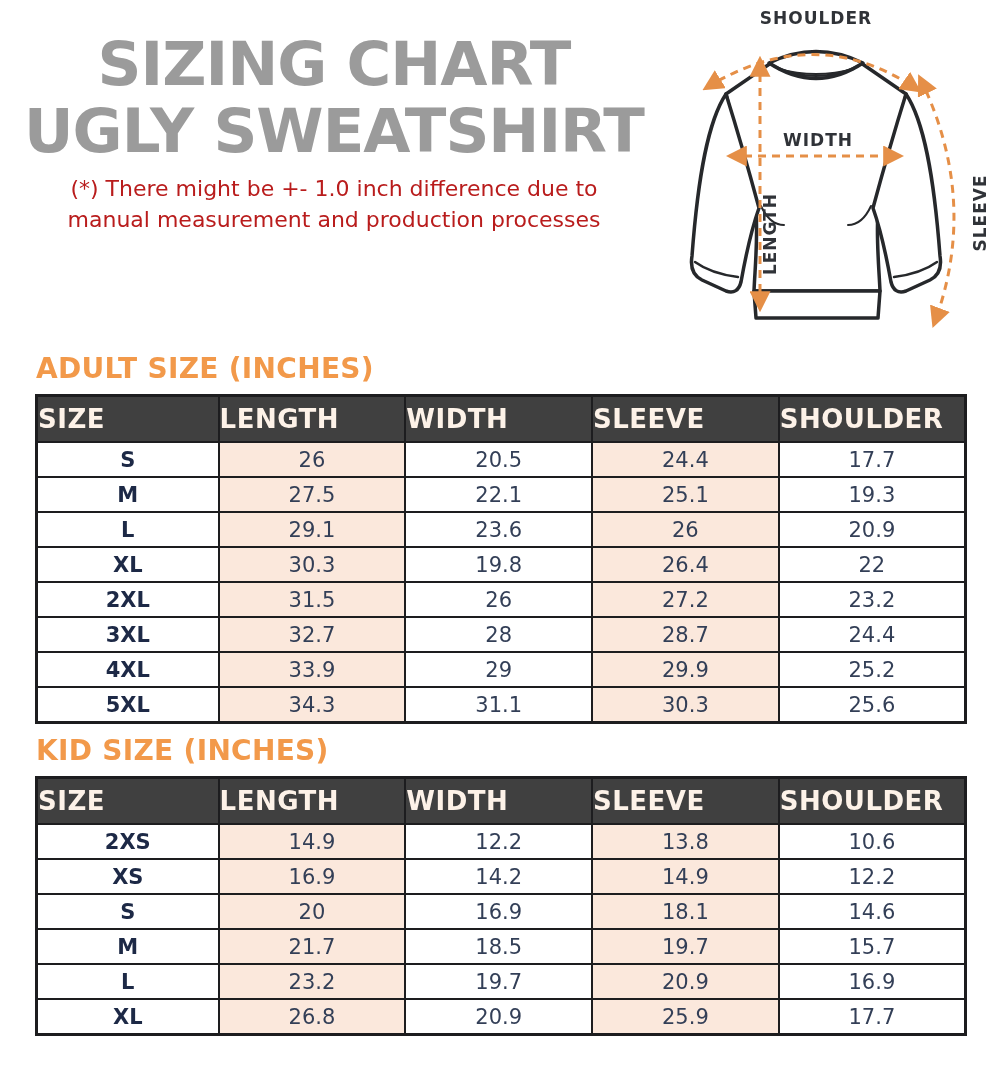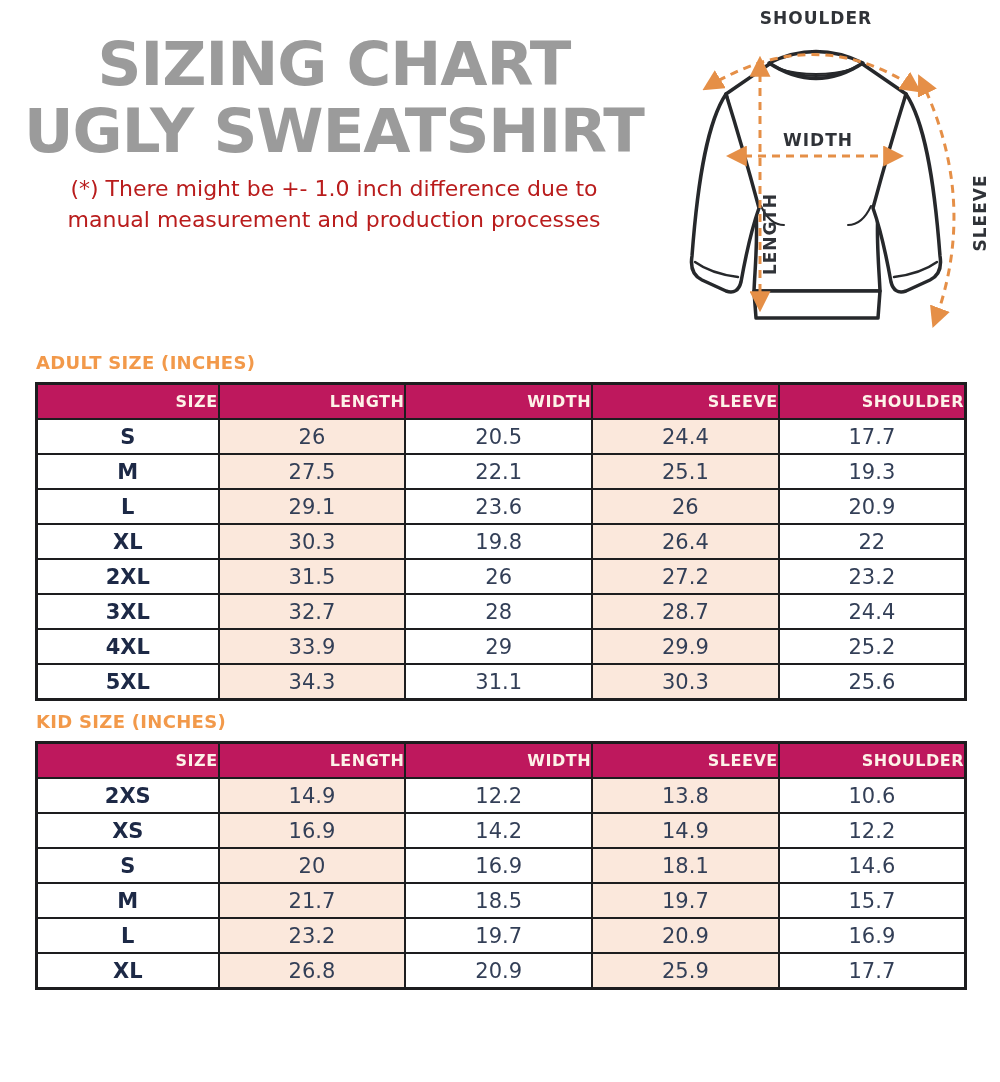--- a/index.html
+++ b/index.html
@@ -18,33 +18,33 @@
   .disclaimer {
     margin-top: 10px; font-size: 22px; line-height: 1.4;
     color: #b91c1c; font-weight: 500;
   }
   .diagram-wrap { width: 332px; padding-top: 6px; }
   svg text.meas-label {
     font-family: "DejaVu Sans", "Liberation Sans", sans-serif;
     font-weight: bold; font-size: 17px; fill: #303338; letter-spacing: 1px;
   }
   .section-title {
-    font-size: 18px; font-weight: bold; color: #f2994a;
+    font-size: 28px; font-weight: bold; color: #f2994a;
     letter-spacing: 0.3px; margin: 0 0 9px 36px;
   }
   .kid-title { margin-top: 10px; }
   table {
     border-collapse: collapse; table-layout: fixed;
     width: 932px; margin-left: 35px;
     border: 3px solid #1d1d1f;
   }
   th {
-    background: #be185d; color: #fdf2e8;
-    font-size: 16px; font-weight: bold; letter-spacing: 0.5px;
-    padding: 7px 0; border: 2px solid #1d1d1f; text-align: right;
+    background: #404040; color: #fdf2e8;
+    font-size: 26px; font-weight: bold; letter-spacing: 0.5px;
+    padding: 7px 0; border: 2px solid #1d1d1f; text-align: left;
   }
   td {
     font-size: 21px; text-align: center; padding: 4.5px 0;
     border: 2px solid #1d1d1f; color: #333f57; background: #ffffff;
   }
   td.size-col { font-weight: bold; color: #1d2946; }
   td.peach { background: #fbe8dc; }
   .col-size { width: 19.6%; } .col-other { width: 20.1%; }
 </style>
 </head>

